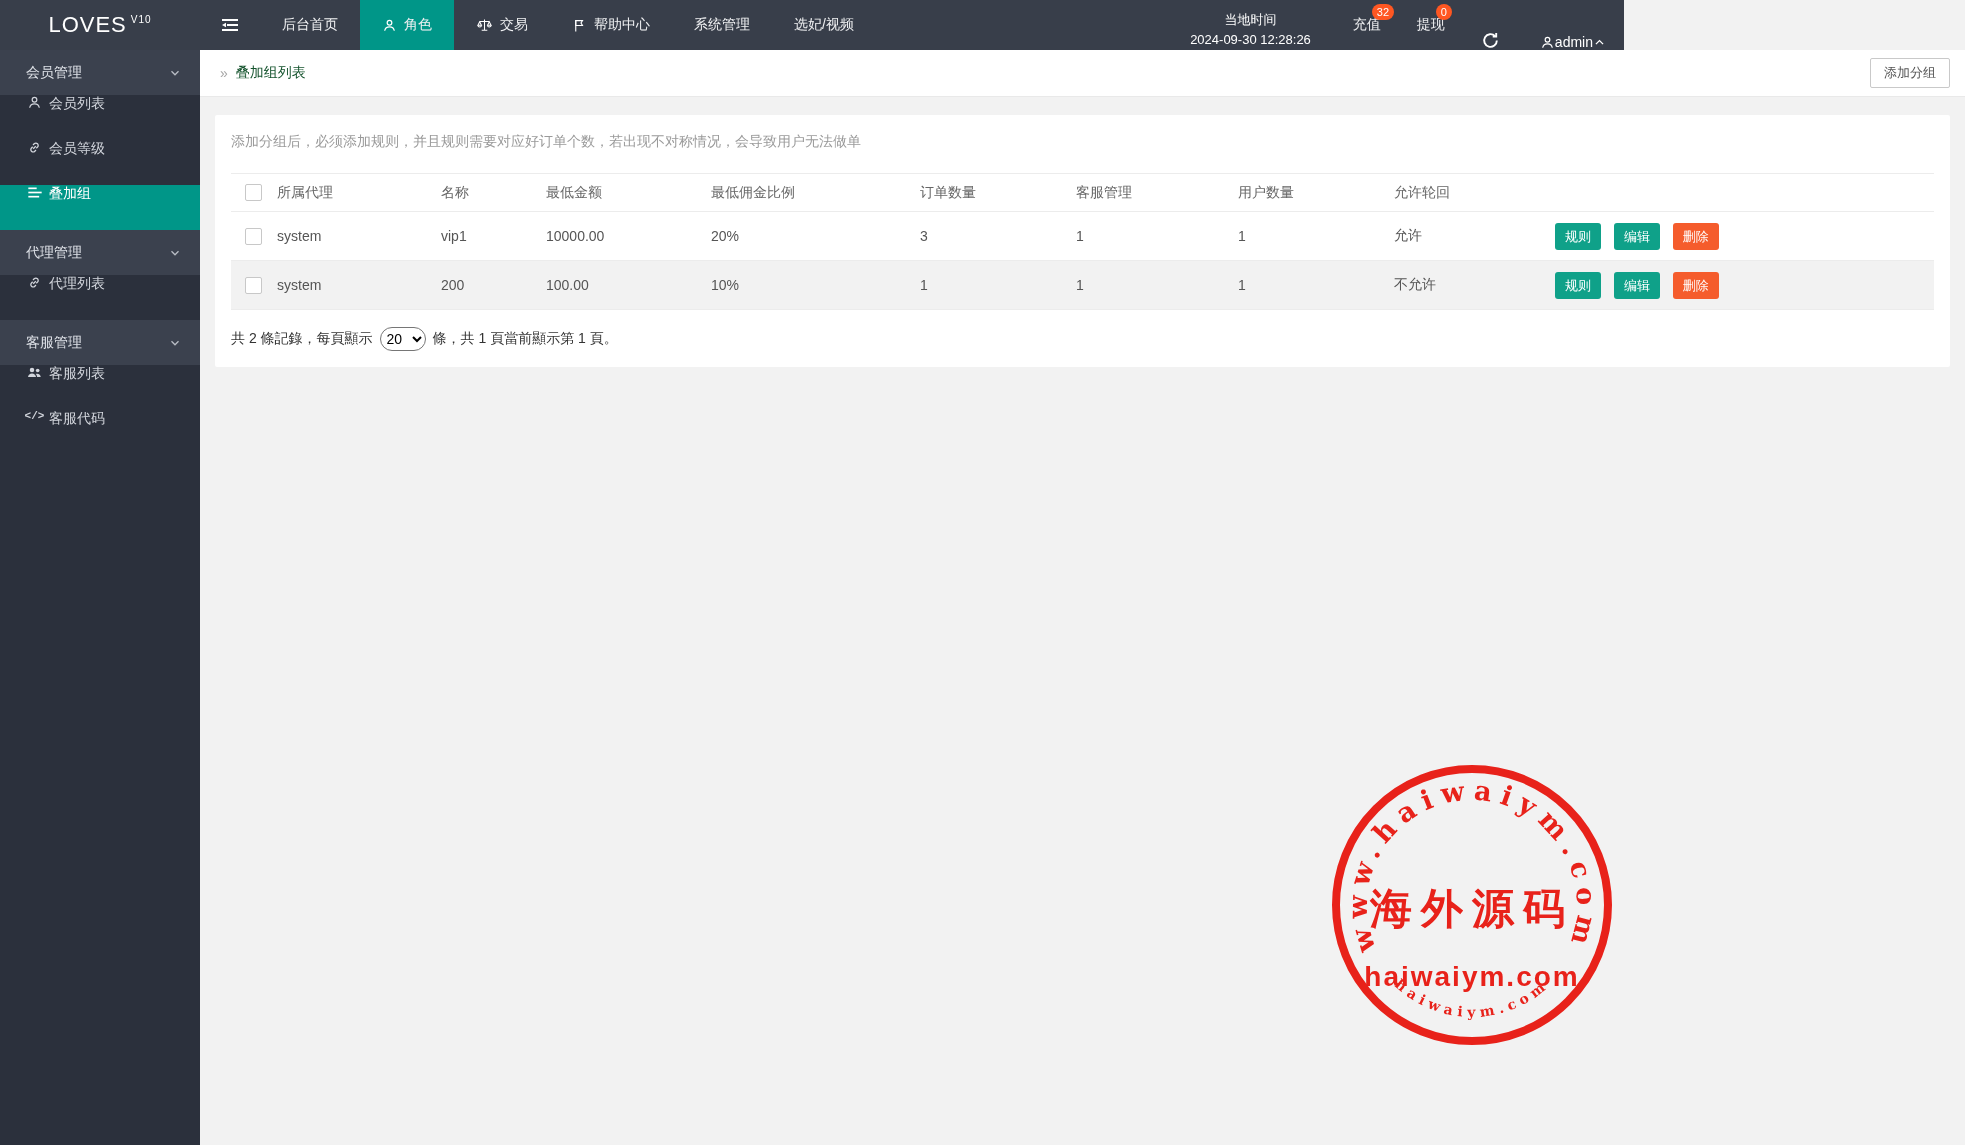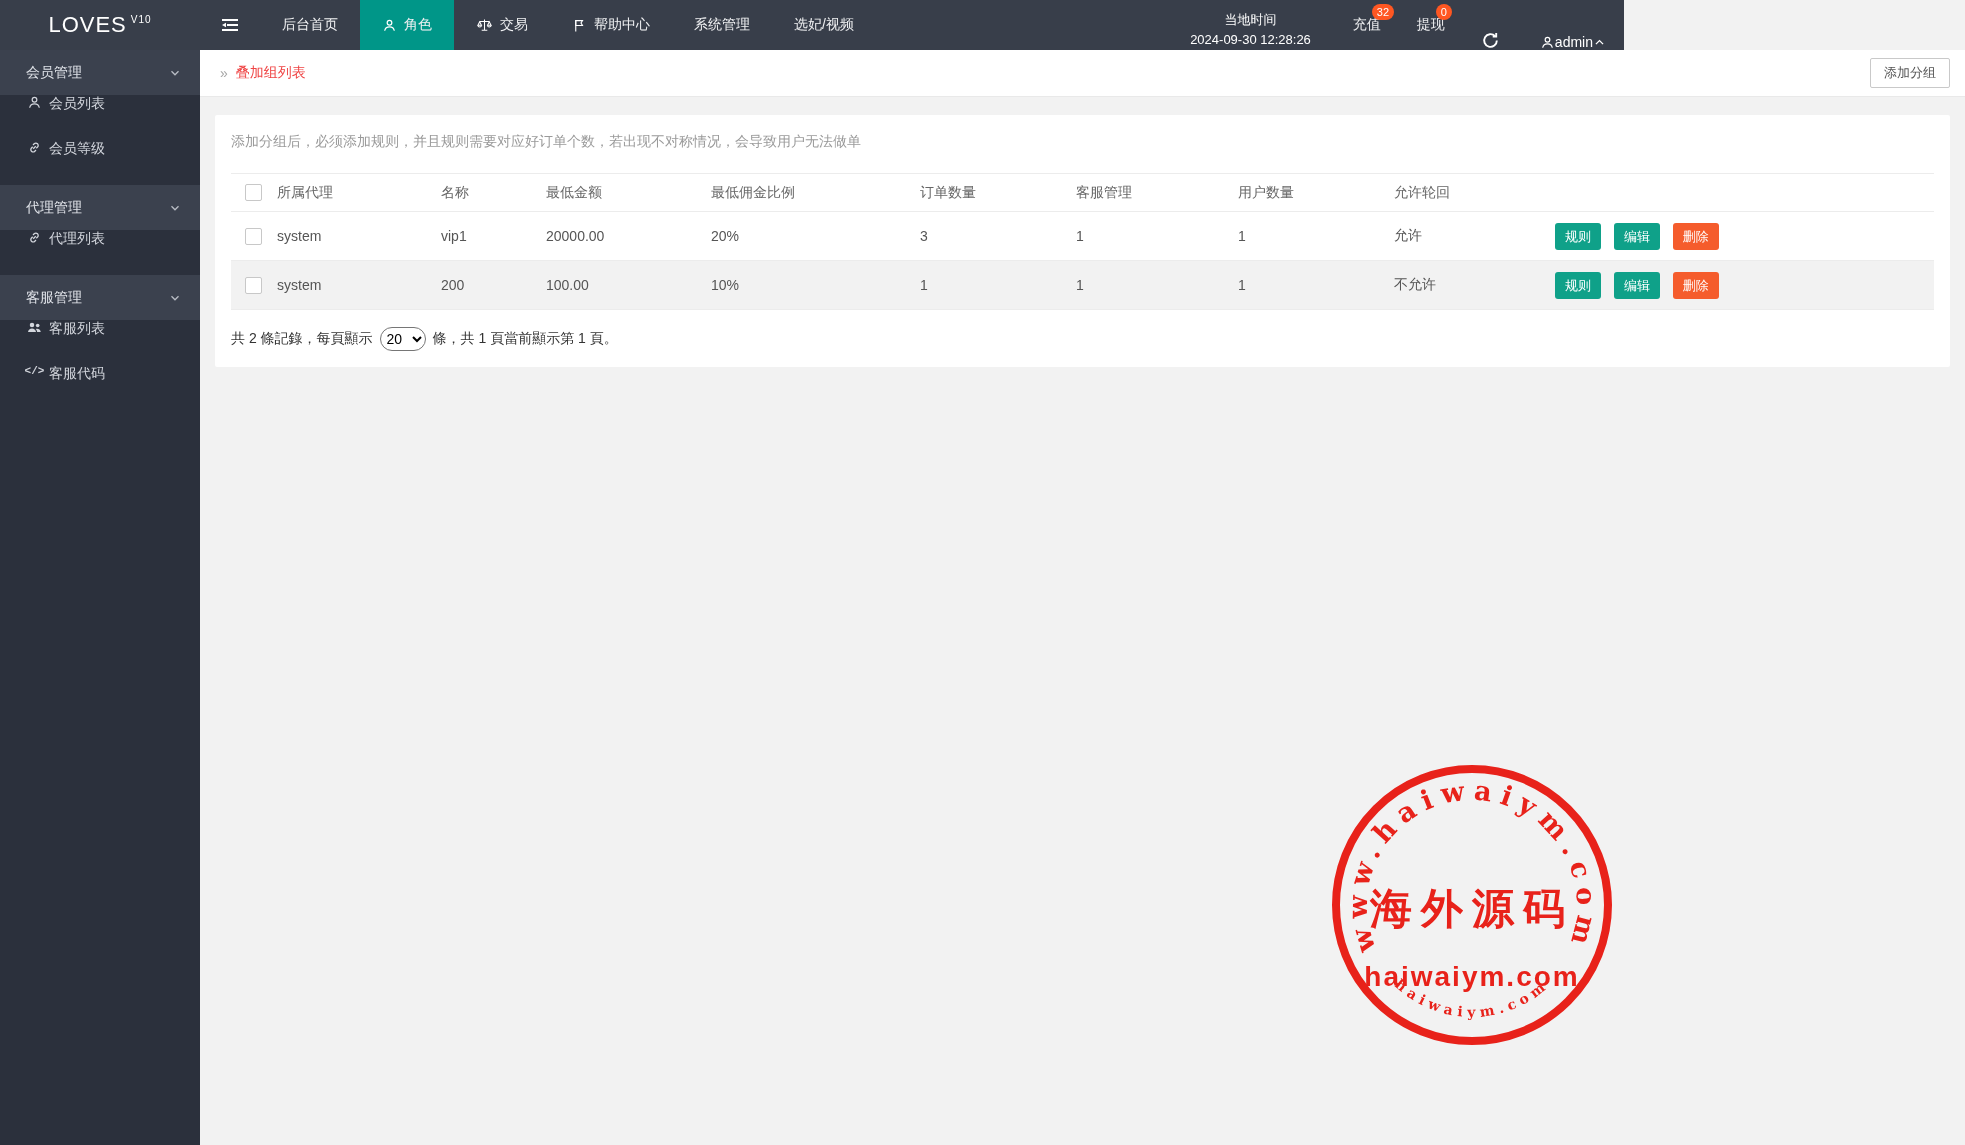--- a/index.html
+++ b/index.html
@@ -36,21 +36,21 @@
                color:#d3d6dd; font-size:14px; cursor:pointer; }
   .side-item.active { background:#009688; color:#fff; }
   .sicon { width:17px; display:flex; align-items:center; justify-content:center; }
   .code-glyph { font-family:"Liberation Mono","DejaVu Sans Mono",monospace; font-size:11px; font-weight:bold; }
 
   
   .main { position:absolute; top:50px; left:200px; right:0; bottom:0; background:#f2f2f2; }
   .crumbbar { height:47px; background:#fff; border-bottom:1px solid #e9e9e9;
               display:flex; align-items:center; padding:0 15px 0 20px; }
   .crumb-arrow { color:#a6a6a6; margin-right:8px; font-size:14px; }
-  .crumb-title { color:#ef4444; font-size:14px; }
+  .crumb-title { color:#14532d; font-size:14px; }
   .btn-outline { margin-left:auto; background:#fff; border:1px solid #c9c9c9; color:#555;
                  font-size:13px; height:30px; padding:0 13px; border-radius:2px; cursor:pointer; }
 
   .panel { margin:18px 15px; background:#fff; border-radius:2px; padding:16px 16px 16px; }
   .notice { color:#9a9a9a; font-size:14px; margin:2px 0 22px 0; }
 
   table.grid { width:100%; border-collapse:collapse; table-layout:fixed; }
   .grid th { height:38px; font-weight:400; color:#666; text-align:left; font-size:14px;
              border-top:1px solid #ececec; border-bottom:1px solid #ececec; }
   .grid td { height:49px; color:#555; font-size:14px; border-bottom:1px solid #ececec; }
@@ -180,20 +180,30 @@
   </div>
   <div class="side-item">
     <span class="sicon">
       <svg class="ic" width="15" height="15" viewBox="0 0 20 20" fill="none" stroke="currentColor" stroke-width="1.7">
           <path d="M8.3 11.7l3.4-3.4"></path>
           <path d="M7.6 9L6 10.6a3.1 3.1 0 104.4 4.4L12 13.4"></path>
           <path d="M12.4 11l1.6-1.6A3.1 3.1 0 109.6 5L8 6.6"></path>
         </svg>
     </span>
     <span>会员等级</span>
+  </div>
+  <div class="side-item active">
+    <span class="sicon">
+      <svg class="ic" width="16" height="15" viewBox="0 0 18 18">
+          <rect x="1" y="3" width="10" height="2" fill="#fff"></rect>
+          <rect x="1" y="8" width="16" height="2" fill="#fff"></rect>
+          <rect x="1" y="13" width="13" height="2" fill="#fff"></rect>
+        </svg>
+    </span>
+    <span>叠加组</span>
   </div>
   <div class="side-group">
     <span>代理管理</span>
     <svg class="ic gchev" width="14" height="14" viewBox="0 0 20 20" fill="none" stroke="#cfd3da" stroke-width="1.8">
         <path d="M5 7.5l5 5 5-5"></path>
       </svg>
   </div>
   <div class="side-item">
     <span class="sicon">
       <svg class="ic" width="15" height="15" viewBox="0 0 20 20" fill="none" stroke="currentColor" stroke-width="1.7">
@@ -262,21 +272,21 @@
           <th>用户数量</th>
           <th>允许轮回</th>
           <th></th>
         </tr>
       </thead>
       <tbody>
         <tr>
           <td><input type="checkbox" style=""></td>
           <td>system</td>
           <td>vip1</td>
-          <td>20000.00</td>
+          <td>10000.00</td>
           <td>20%</td>
           <td>3</td>
           <td>1</td>
           <td>1</td>
           <td>允许</td>
           <td>
             <button class="abtn teal">规则</button>
             <button class="abtn teal">编辑</button>
             <button class="abtn orange">删除</button>
           </td>

